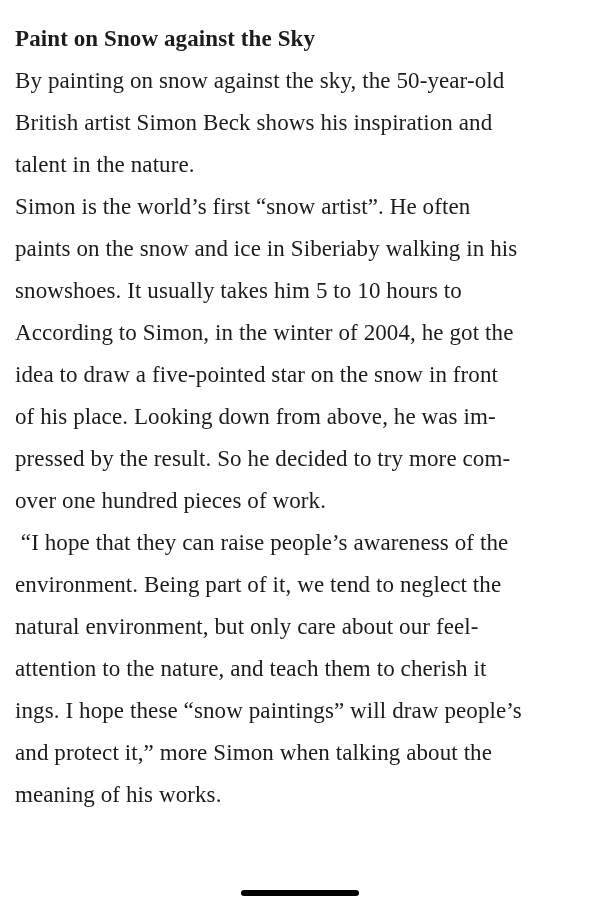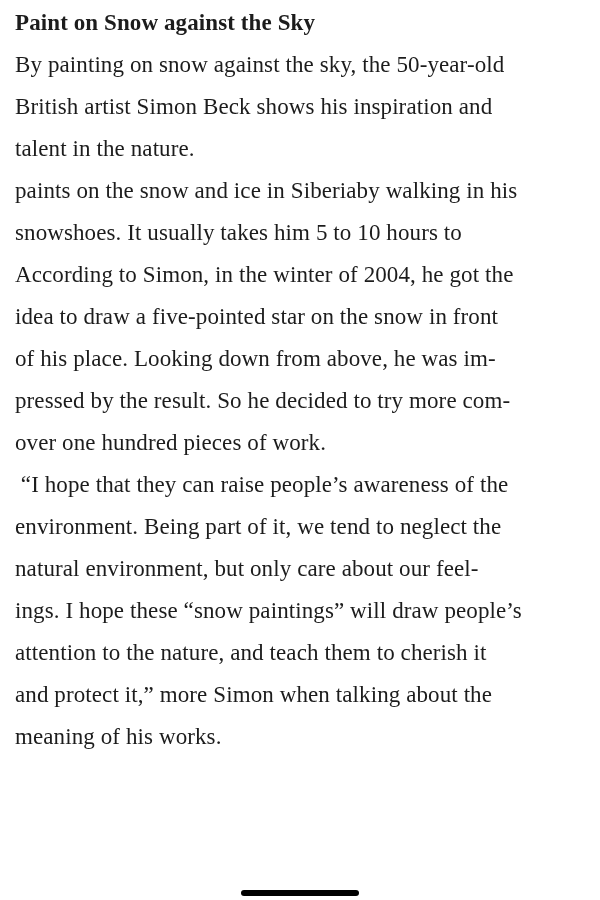--- a/index.html
+++ b/index.html
@@ -9,21 +9,21 @@
     font-family: "Liberation Serif", "DejaVu Serif", serif;
   }
   .screen {
     position: relative;
     width: 600px; height: 900px;
     background: #ffffff;
     overflow: hidden;
     color: #1c1c1c;
   }
   .content {
-    padding: 2px 10px 0 15px;
+    padding: 18px 10px 0 15px;
   }
   .line {
     font-size: 23px;
     line-height: 42px;
     white-space: pre;
     letter-spacing: 0.1px;
   }
   .title { font-weight: bold; }
   .paragraph { margin: 0; }
   .home-indicator {
@@ -45,38 +45,39 @@
 
     <div class="line title">Paint on Snow against the Sky</div>
 
     <div class="paragraph">
       <div class="line">By painting on snow against the sky, the 50-year-old</div>
       <div class="line">British artist Simon Beck shows his inspiration and</div>
       <div class="line">talent in the nature.</div>
     </div>
 
     <div class="paragraph">
+      <div class="line">Simon is the world’s first “snow artist”. He often</div>
       <div class="line">paints on the snow and ice in Siberiaby walking in his</div>
       <div class="line">snowshoes. It usually takes him 5 to 10 hours to</div>
     </div>
 
     <div class="paragraph">
       <div class="line">According to Simon, in the winter of 2004, he got the</div>
       <div class="line">idea to draw a five-pointed star on the snow in front</div>
       <div class="line">of his place. Looking down from above, he was im-</div>
       <div class="line">pressed by the result. So he decided to try more com-</div>
       <div class="line">over one hundred pieces of work.</div>
     </div>
 
     <div class="paragraph">
       <div class="line"> “I hope that they can raise people’s awareness of the</div>
       <div class="line">environment. Being part of it, we tend to neglect the</div>
       <div class="line">natural environment, but only care about our feel-</div>
+      <div class="line">attention to the nature, and teach them to cherish it</div>
       <div class="line">ings. I hope these “snow paintings” will draw people’s</div>
-      <div class="line">attention to the nature, and teach them to cherish it</div>
       <div class="line">and protect it,” more Simon when talking about the</div>
       <div class="line">meaning of his works.</div>
     </div>
 
   </div>
 
   <div class="home-indicator"></div>
 </div>
 
 </body></html>

